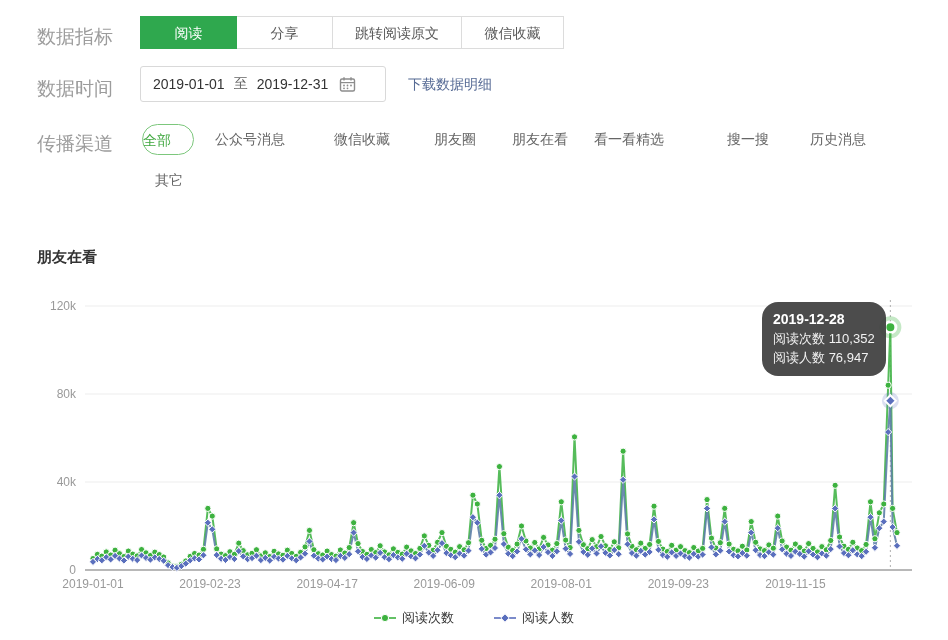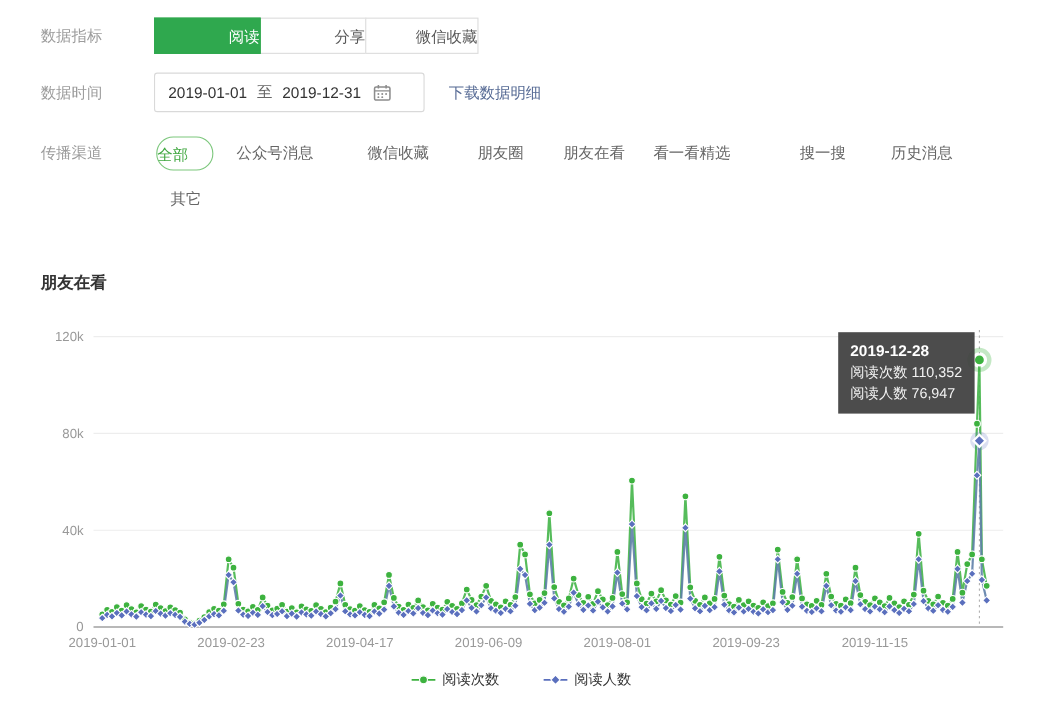--- a/index.html
+++ b/index.html
@@ -1,57 +1,58 @@
 <!DOCTYPE html>
 <html><head>
 <meta charset="utf-8">
 <style>
   html,body{margin:0;padding:0}
   body{
     width:948px;height:640px;position:relative;overflow:hidden;background:#fff;
     font-family:"Liberation Sans","DejaVu Sans",sans-serif;color:#333;
   }
-  .row-label{position:absolute;left:37px;font-size:14px;color:#9c9c9c}
+  .row-label{position:absolute;left:37px;font-size:19px;color:#9c9c9c}
   
   .tabs{position:absolute;left:140px;top:16px;display:flex}
-  .tab{height:33px;line-height:33px;text-align:right;border:1px solid #dcdcdc;margin-left:-1px;
+  .tab{height:33px;line-height:33px;text-align:center;border:1px solid #dcdcdc;margin-left:-1px;
        font-size:14px;color:#595959;background:#fff;box-sizing:border-box;cursor:pointer;position:relative}
   .tab:first-child{margin-left:0}
   .tab.w1{width:97px}.tab.w2{width:97px}.tab.w3{width:130px}.tab.w4{width:103px}
   .tab.selected{background:#2fa84e;border-color:#2fa84e;color:#fff;z-index:1}
   
   .datebox{position:absolute;left:140px;top:66px;width:246px;height:36px;border:1px solid #d9d9d9;border-radius:3px;
            box-sizing:border-box;display:flex;align-items:center;padding:0 12px;gap:9px;font-size:14px;color:#333;cursor:pointer;background:#fff}
   .datebox .sep{color:#666}
   .cal{margin-left:2px;display:flex;align-items:center}
   .download{position:absolute;left:408px;top:76px;font-size:14px;color:#576b95;cursor:pointer}
   
   .channels{position:absolute;left:0;top:118px;width:948px;height:84px}
   .chan{position:absolute;top:11px;font-size:14px;color:#666;line-height:20px;cursor:pointer;white-space:nowrap}
   .chan.pill{left:142px;top:6px;width:52px;height:31px;line-height:31px;text-align:left;padding:0;
              border:1px solid #7cc77c;border-radius:17px;color:#3fa73f;box-sizing:border-box}
   
   .trend-title{position:absolute;left:37px;top:248px;font-size:15px;font-weight:600;color:#333}
   .chart{position:absolute;left:0;top:280px;width:948px;height:330px}
   .chart svg{position:absolute;left:0;top:0}
-  .tooltip{position:absolute;left:762px;top:22px;background:rgba(61,61,61,0.92);color:#fff;border-radius:0;
+  .tooltip{position:absolute;left:762px;top:22px;background:rgba(61,61,61,0.92);color:#fff;border-radius:16px;
            padding:7px 11px 8px;font-size:13px;line-height:1.45;pointer-events:none;z-index:3;white-space:nowrap}
   .tt-date{font-weight:700;font-size:14px;margin-bottom:1px}
   .tt-row{color:#f2f2f2}
   .legend{position:absolute;left:0;top:609px;width:948px;display:flex;justify-content:center;gap:40px;
           align-items:center;font-size:13px;color:#333}
   .legend-item{display:flex;align-items:center;gap:6px;cursor:pointer}
 </style>
 </head>
 <body>
 
 <div class="row-label" style="top:24px">数据指标</div>
 <div class="tabs">
   <div class="tab w1 selected">阅读</div>
   <div class="tab w2">分享</div>
+  <div class="tab w3">跳转阅读原文</div>
   <div class="tab w4">微信收藏</div>
 </div>
 
 <div class="row-label" style="top:76px">数据时间</div>
 <div class="datebox">
   <span>2019-01-01</span>
   <span class="sep">至</span>
   <span>2019-12-31</span>
   <span class="cal">
     <svg width="17" height="17" viewBox="0 0 17 17">

